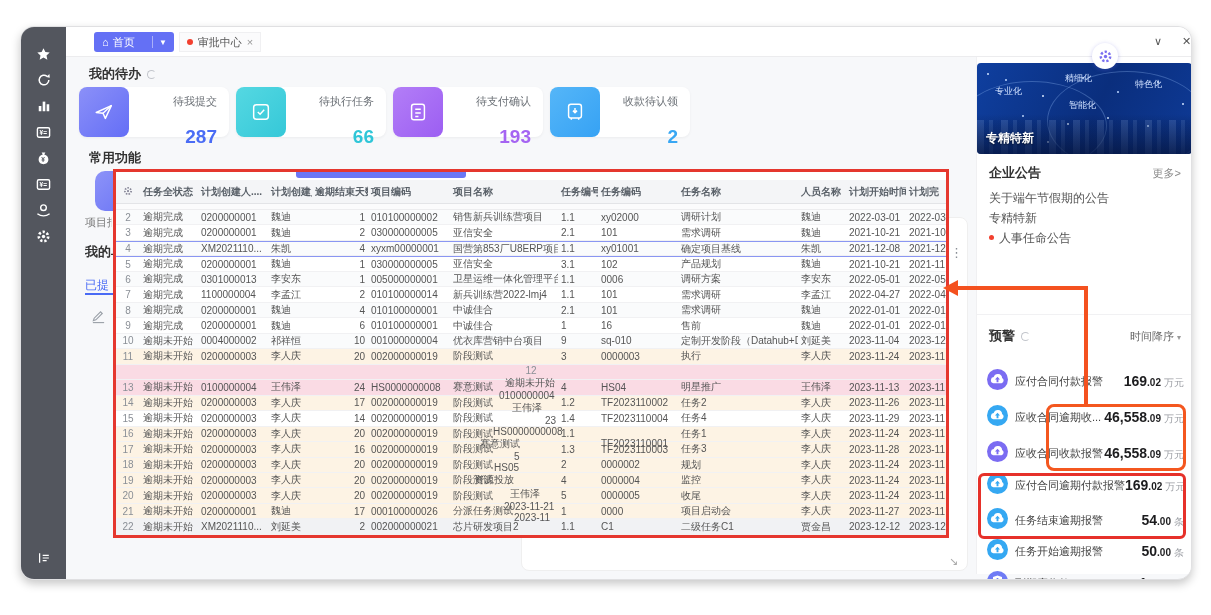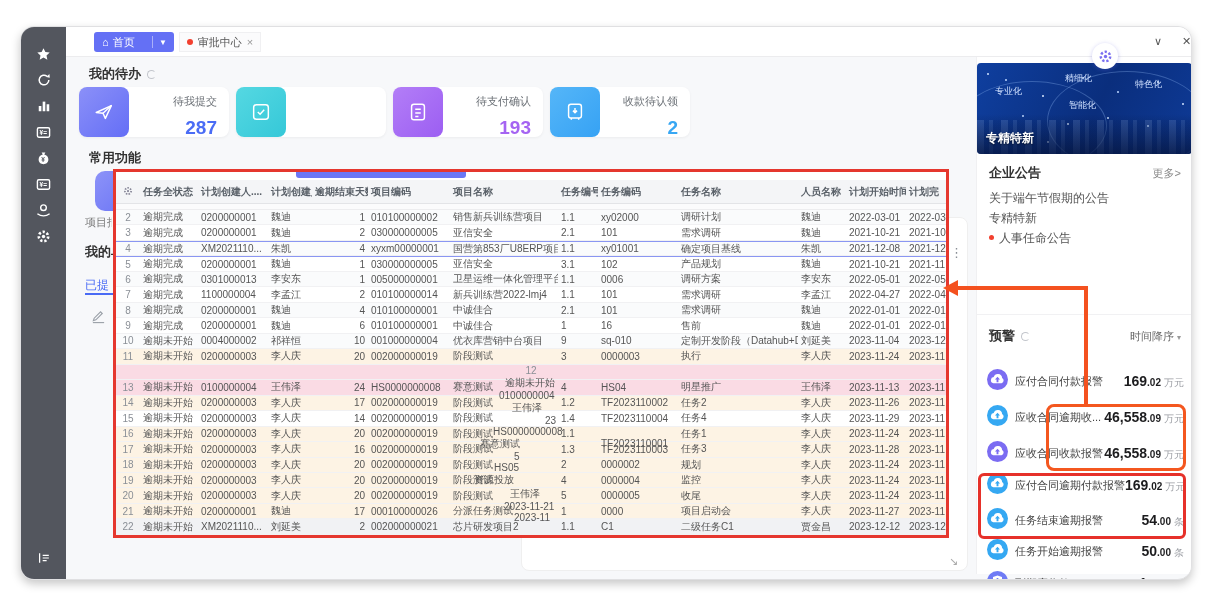--- a/index.html
+++ b/index.html
@@ -30,21 +30,21 @@
   
   .h-sec { position:absolute; font-size:13px; font-weight:bold; color:#333; z-index:2; }
   .refresh { display:inline-block; width:9px; height:9px; border:1.5px solid #c3c6cc; border-radius:50%; border-right-color:transparent; vertical-align:-1px; margin-left:6px; }
 
   
   .cards { position:absolute; left:58px; top:60px; display:flex; gap:7px; z-index:2; }
   .card { height:50px; background:#fff; border-radius:8px; box-shadow:0 1px 3px rgba(0,0,0,.05); display:flex; cursor:pointer; }
   .card .cicon { width:50px; height:50px; border-radius:8px; display:flex; align-items:center; justify-content:center; }
   .card .cbody { padding:7px 12px 0 8px; text-align:right; flex:1; }
   .card .clabel { font-size:11px; color:#6b7076; white-space:nowrap; }
-  .card .cval { font-size:19px; font-weight:bold; margin-top:8px; }
+  .card .cval { font-size:19px; font-weight:bold; margin-top:17px; }
 
   
   .frag { position:absolute; z-index:2; }
   .shortcut-icn { width:40px; height:40px; border-radius:10px; background:linear-gradient(135deg,#8d93f8,#6a74f6); }
   .subpanel { position:absolute; left:500px; top:190px; width:447px; height:354px; background:#fff; border:1px solid #efefef; border-radius:8px; z-index:1; }
   .resize-arrow { position:absolute; left:928px; top:528px; color:#aaa; font-size:11px; z-index:2; }
   .more-dots { position:absolute; left:929px; top:218px; color:#8a8f96; font-size:13px; letter-spacing:0; z-index:2; }
 
   
   .rpanel { position:absolute; left:955px; top:30px; width:217px; height:517px; background:#fff; border-left:1px solid #f0f0f2; z-index:3; }
@@ -200,20 +200,24 @@
             <div class="cval" style="color: rgb(74, 108, 245);">287</div>
           </div>
         </div>
         <div class="card" style="width: 150px;">
           <div class="cicon" style="background: linear-gradient(135deg, rgb(85, 216, 226), rgb(53, 200, 216));">
             <svg viewBox="0 0 24 24" width="22" height="22">
               <rect x="4" y="4" width="16" height="16" rx="3" fill="none" stroke="#fff" stroke-width="1.6"></rect>
               <path d="M8.5 12l2.5 2.5 4.5-5" fill="none" stroke="#fff" stroke-width="1.6"></path>
             </svg>
           </div>
+          <div class="cbody">
+            <div class="clabel">待执行任务</div>
+            <div class="cval" style="color: rgb(47, 198, 216);">66</div>
+          </div>
         </div>
         <div class="card" style="width: 150px;">
           <div class="cicon" style="background: linear-gradient(135deg, rgb(179, 126, 247), rgb(156, 94, 242));">
             <svg viewBox="0 0 24 24" width="22" height="22">
               <rect x="5" y="3.5" width="14" height="17" rx="2.5" fill="none" stroke="#fff" stroke-width="1.6"></rect>
               <path d="M9 9h6M9 13h6M9 17h3.5" stroke="#fff" stroke-width="1.6"></path>
             </svg>
           </div>
           <div class="cbody">
             <div class="clabel">待支付确认</div>

